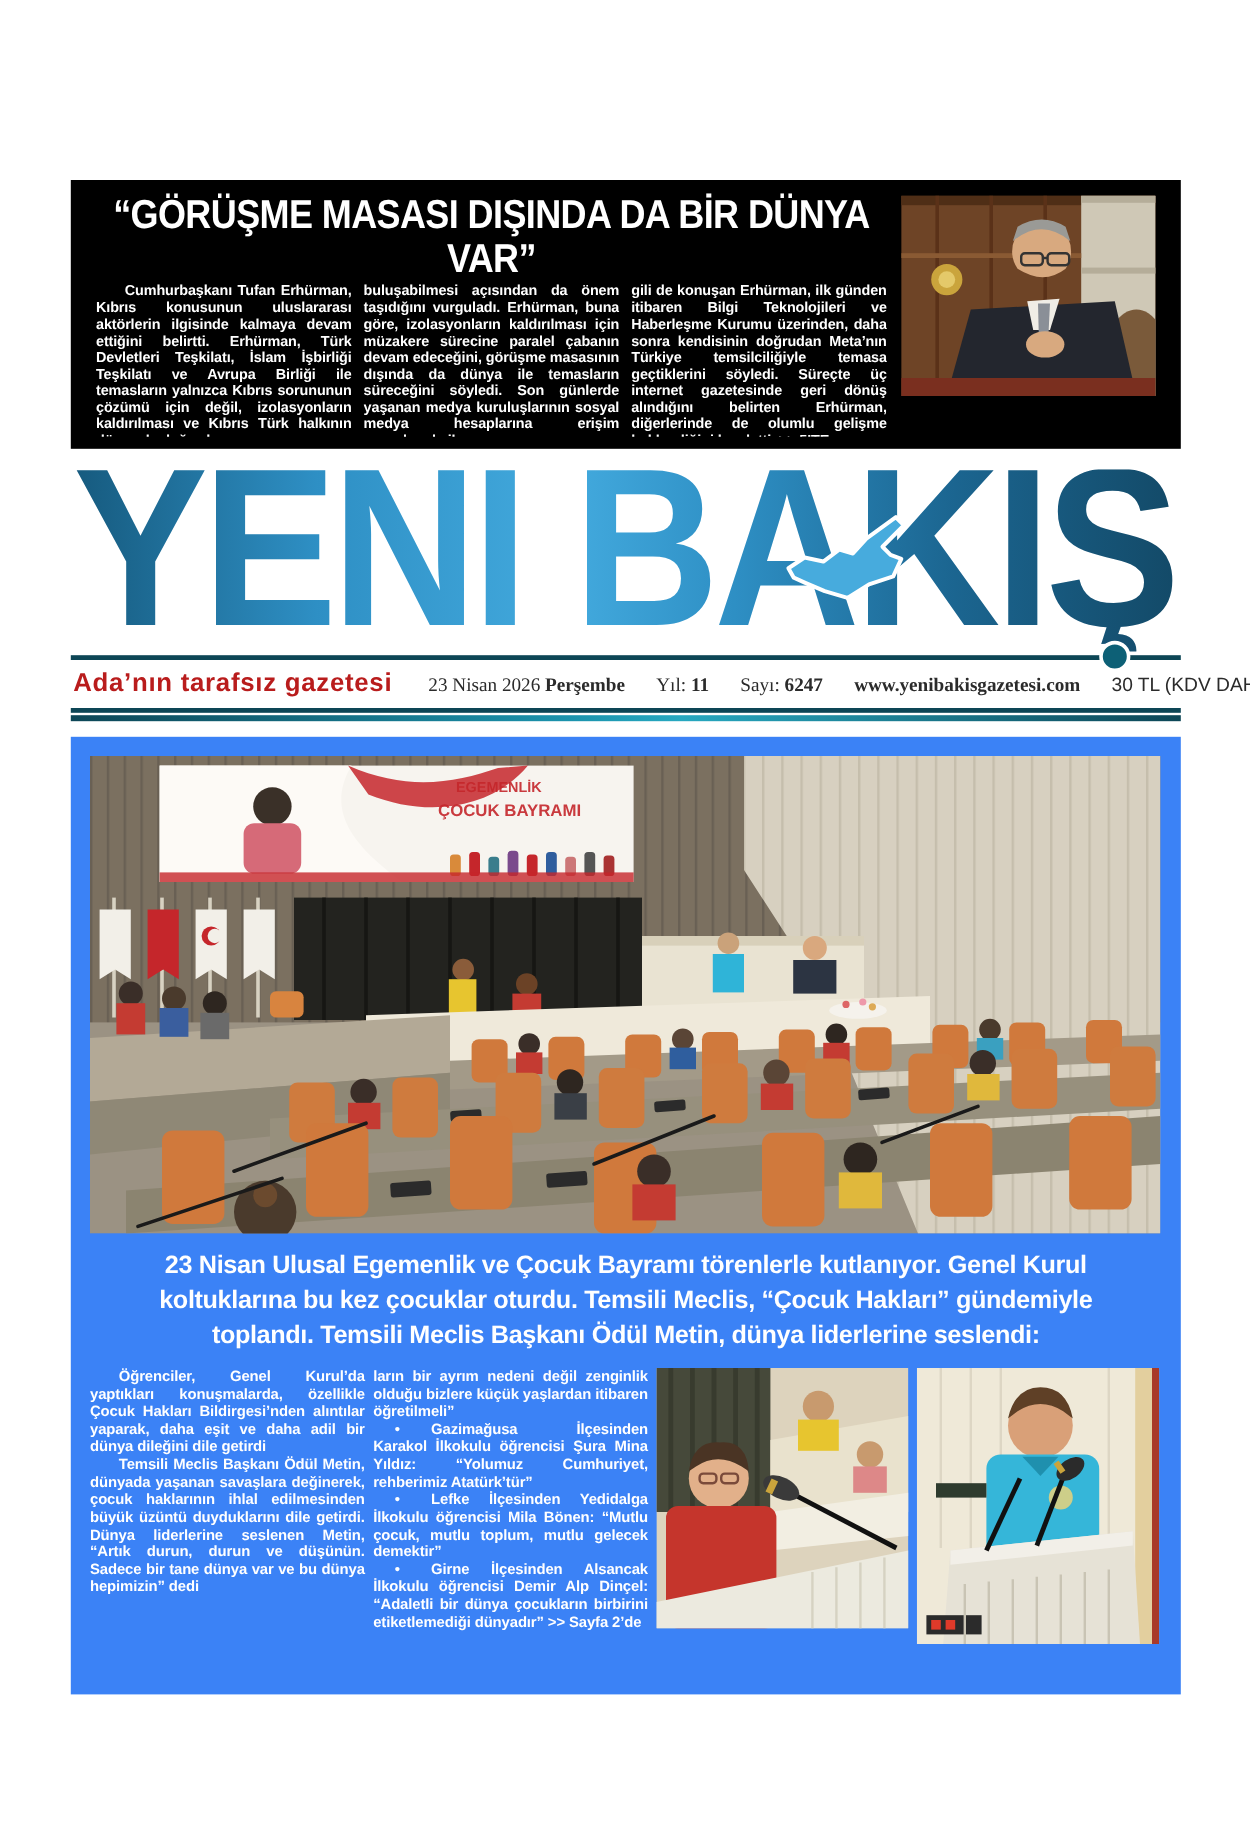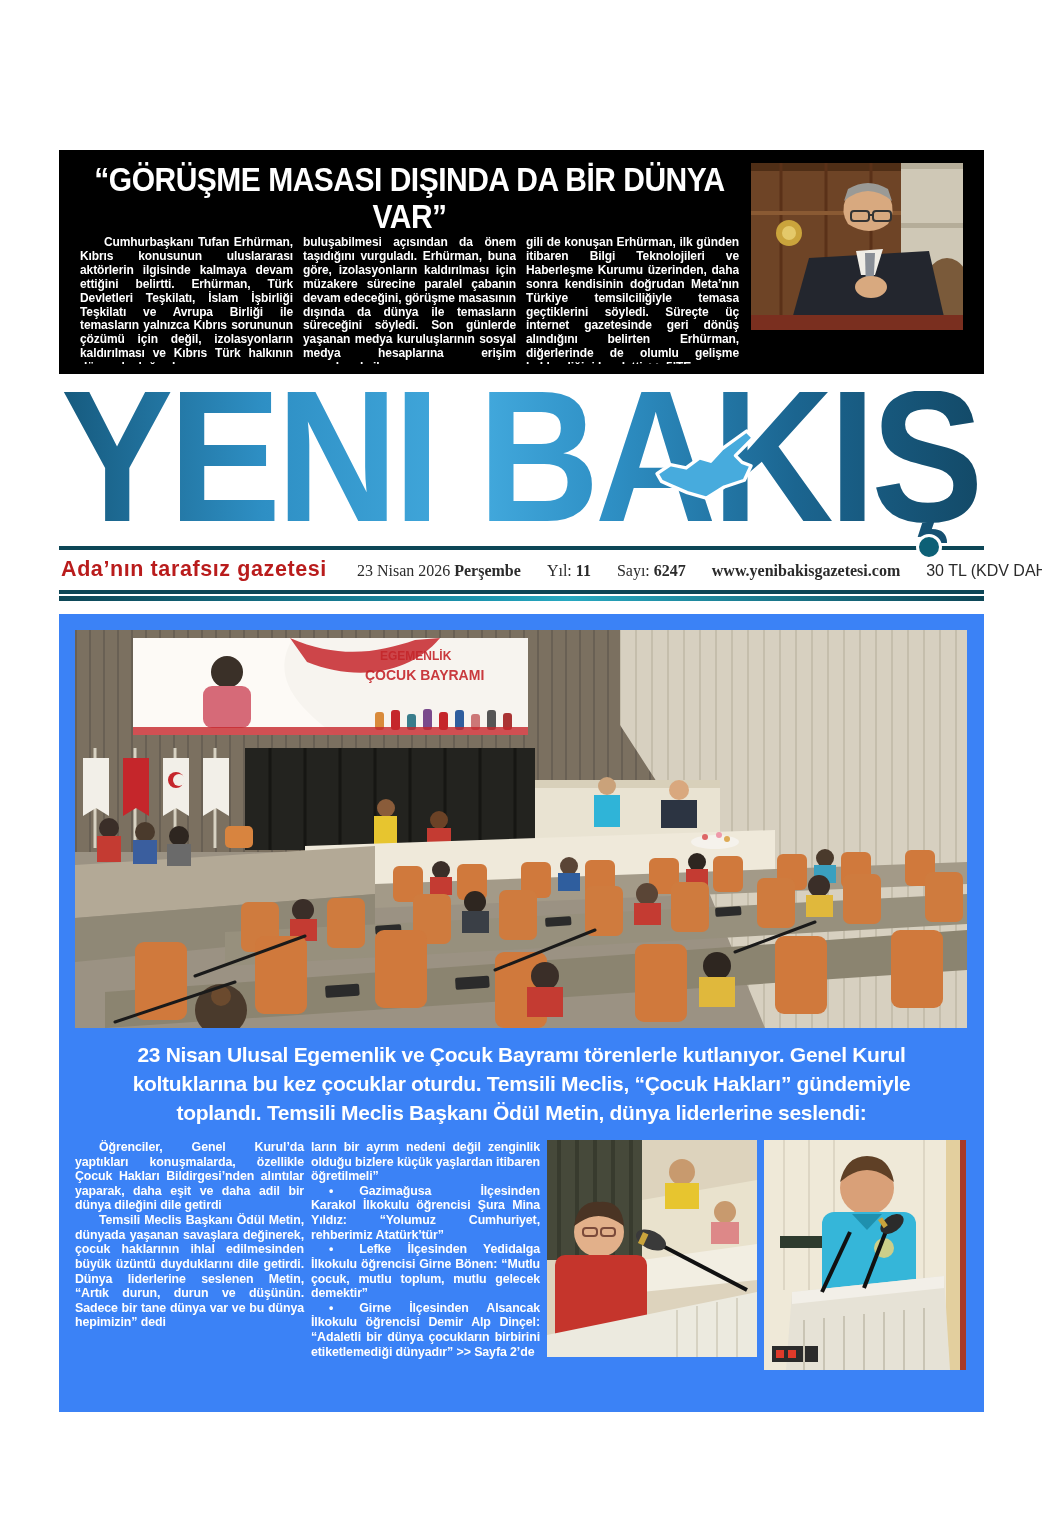--- a/index.html
+++ b/index.html
@@ -327,21 +327,21 @@
 
 
     <div class="bottom">
       <div class="rcol">
         <p class="ind">Öğrenciler, Genel Kurul’da yaptıkları konuşmalarda, özellikle Çocuk Hakları Bildirgesi’nden alıntılar yaparak, daha eşit ve daha adil bir dünya dileğini dile getirdi</p>
         <p class="ind">Temsili Meclis Başkanı Ödül Metin, dünyada yaşanan savaşlara değinerek, çocuk haklarının ihlal edilmesinden büyük üzüntü duyduklarını dile getirdi. Dünya liderlerine seslenen Metin, “Artık durun, durun ve düşünün. Sadece bir tane dünya var ve bu dünya hepimizin” dedi</p>
       </div>
       <div class="rcol">
         <p>ların bir ayrım nedeni değil zenginlik olduğu bizlere küçük yaşlardan itibaren öğretilmeli”</p>
         <p><span class="blt">•</span><span>Gazimağusa İlçesinden Karakol İlkokulu öğrencisi Şura Mina Yıldız: “Yolumuz Cumhuriyet, rehberimiz Atatürk’tür”</span></p>
-        <p><span class="blt">•</span><span>Lefke İlçesinden Yedidalga İlkokulu öğrencisi Girne Bönen: “Mutlu çocuk, mutlu toplum, mutlu gelecek demektir”</span></p>
+        <p><span class="blt">•</span><span>Lefke İlçesinden Yedidalga İlkokulu öğrencisi Mila Bönen: “Mutlu çocuk, mutlu toplum, mutlu gelecek demektir”</span></p>
         <p><span class="blt">•</span><span>Girne İlçesinden Alsancak İlkokulu öğrencisi Demir Alp Dinçel: “Adaletli bir dünya çocukların birbirini etiketlemediği dünyadır” &gt;&gt; Sayfa 2’de</span></p>
       </div>
 
       <div class="ph1">
         <svg viewBox="0 0 210 217" preserveAspectRatio="none">
           <rect width="210" height="217" fill="#ddd3bd"></rect>
           <rect x="0" y="0" width="95" height="120" fill="#46493a"></rect>
           <g stroke="#383b2e" stroke-width="4">
             <line x1="12" y1="0" x2="12" y2="120"></line>
               <line x1="30" y1="0" x2="30" y2="120"></line>

